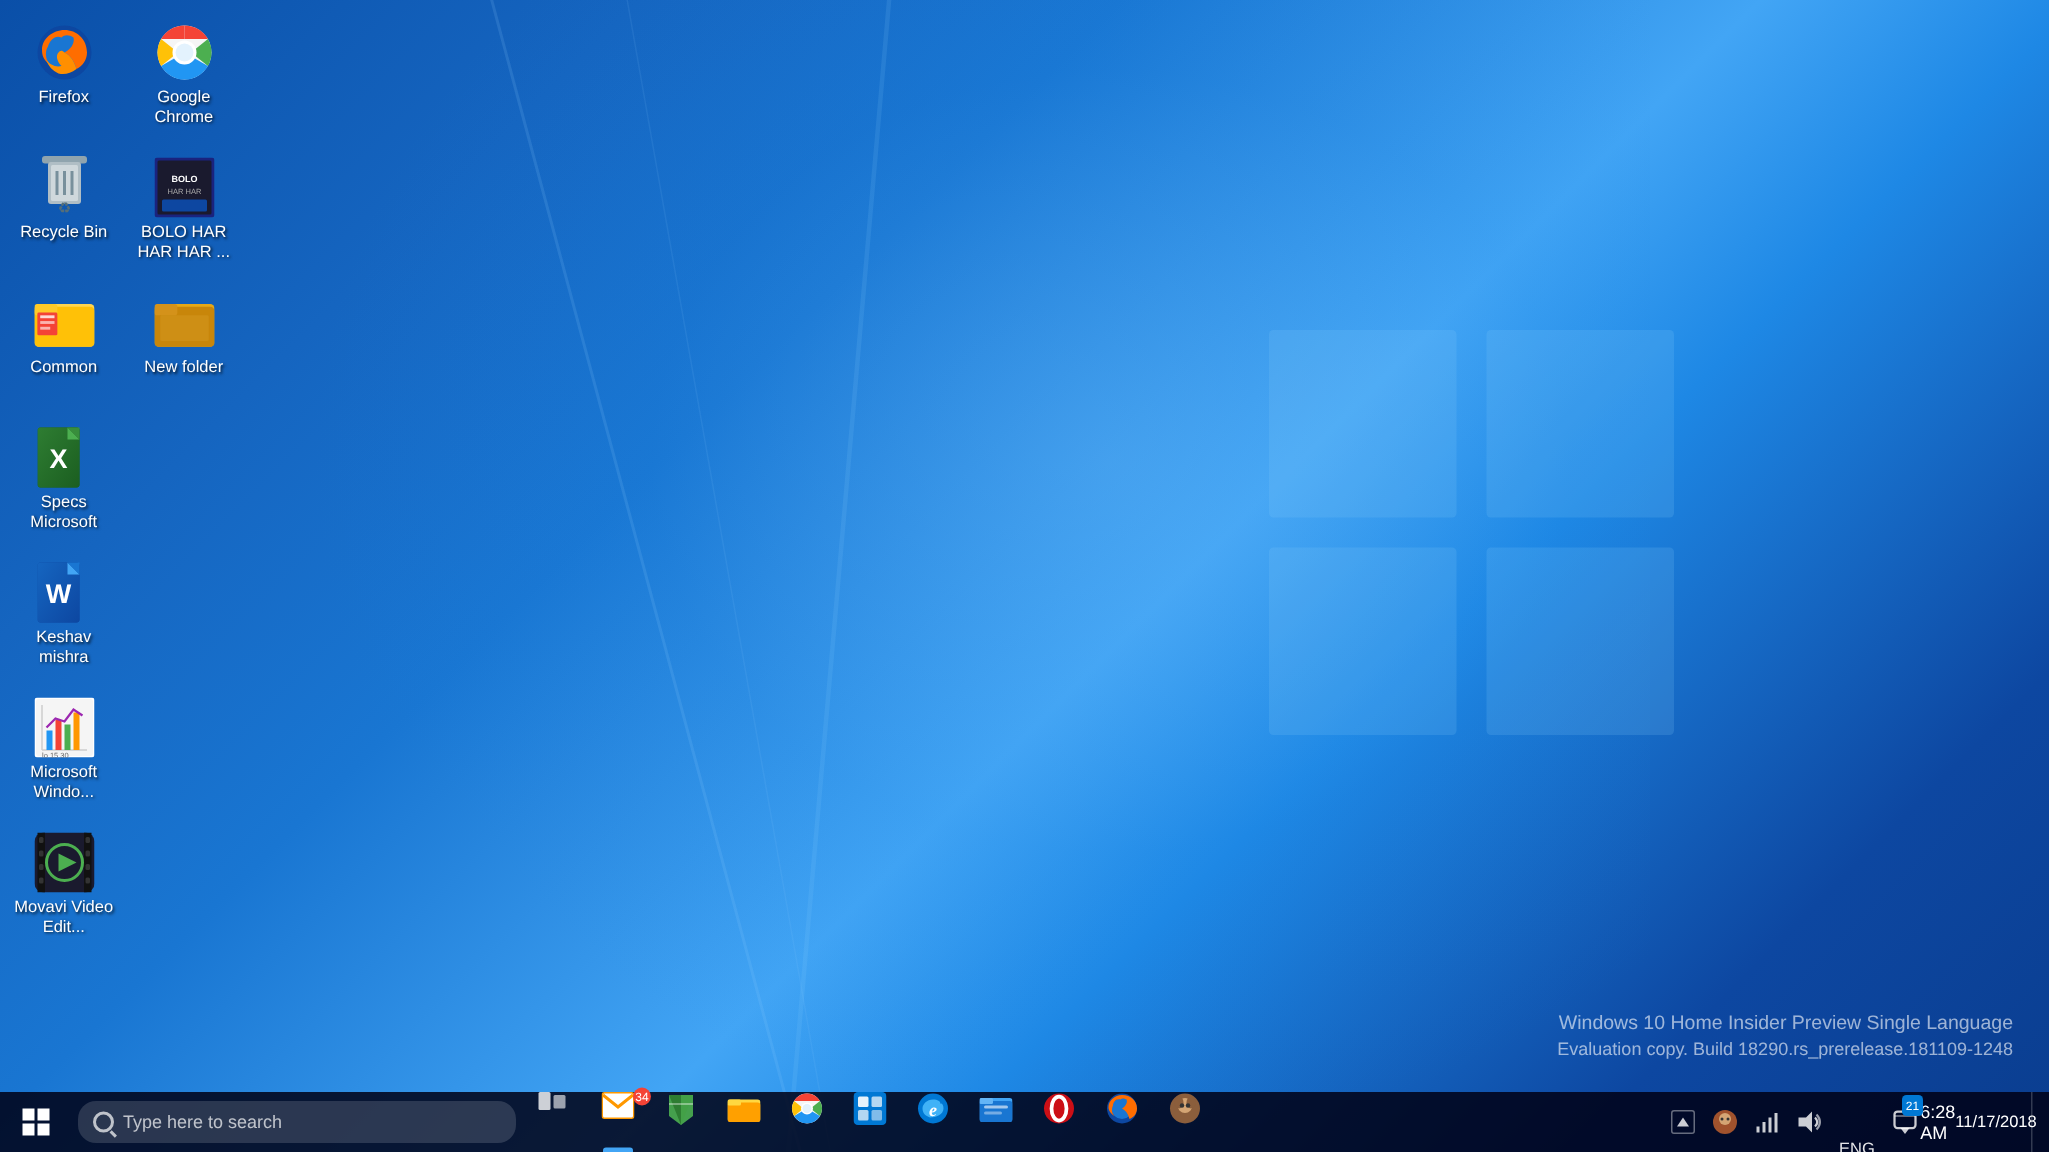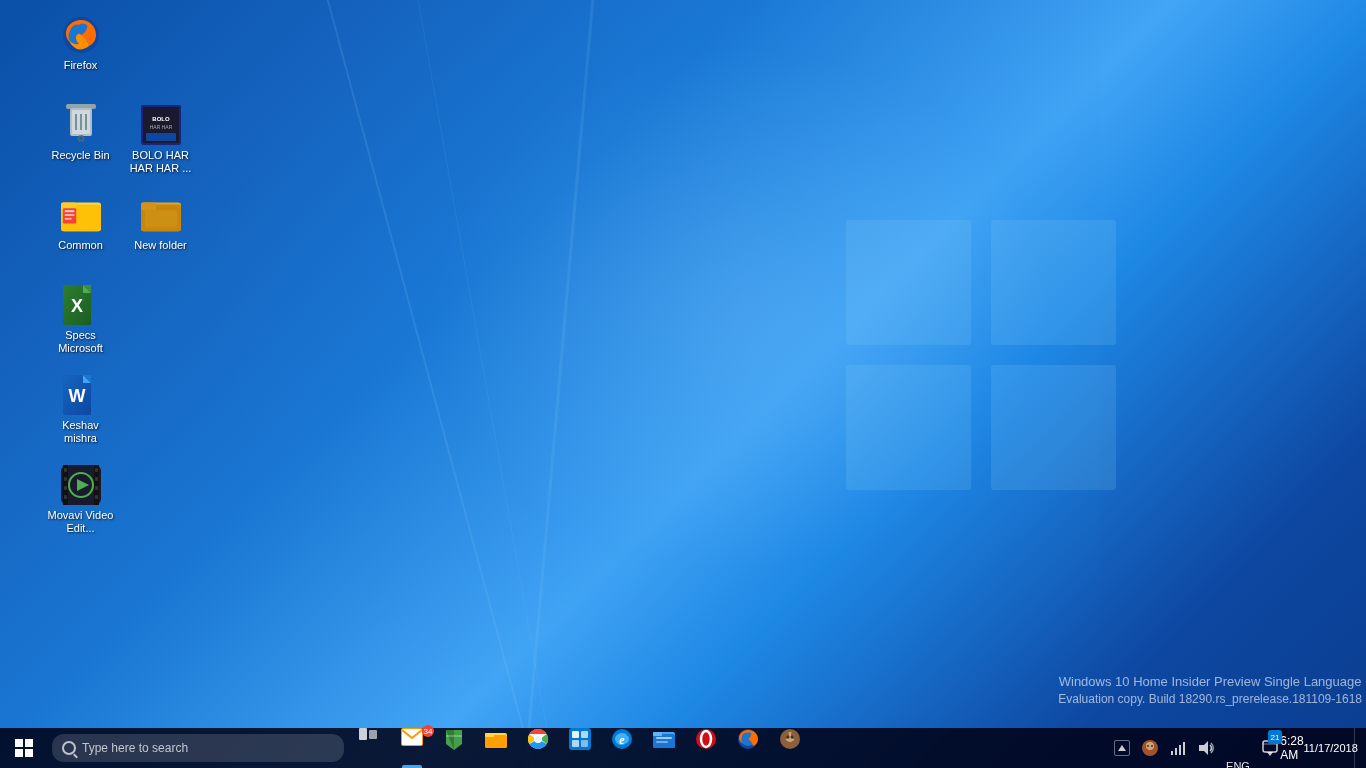--- a/index.html
+++ b/index.html
@@ -40,21 +40,20 @@
       left: 5px;
       display: flex;
       flex-direction: column;
       gap: 5px;
     }
 
     .icon-row {
       display: flex;
       flex-direction: row;
       gap: 5px;
-      margin-left: 38px;
     }
 
     .desktop-icon {
       width: 75px;
       height: 85px;
       display: flex;
       flex-direction: column;
       align-items: center;
       justify-content: flex-start;
       padding-top: 5px;
@@ -231,22 +230,22 @@
       height: 40px;
       border-left: 1px solid rgba(255,255,255,0.2);
       cursor: pointer;
     }
 
     
     #watermark {
       position: absolute;
       bottom: 60px;
       right: 0;
-      text-align: center;
-      padding-right: 4px;
+      text-align: right;
+      padding-right: 24px;
     }
     .watermark-line1 {
       color: rgba(255,255,255,0.6);
       font-size: 13px;
       line-height: 1.4;
     }
     .watermark-line2 {
       color: rgba(255,255,255,0.6);
       font-size: 12px;
       line-height: 1.4;
@@ -335,20 +334,35 @@
           <svg width="40" height="40" viewBox="0 0 40 40">
             <circle cx="20" cy="20" r="18" fill="#0d47a1"></circle>
             <circle cx="20" cy="20" r="13" fill="#1976d2"></circle>
             <path d="M20 5 C28 5, 35 11, 35 20 C35 25, 32 29, 28 31 C26 25, 24 22, 20 20 C24 18, 27 14, 26 10 C23 8, 20 8, 18 10 C14 8, 10 12, 9 16 C7 19, 7 24, 10 28 C6 25, 5 22, 5 18 C5 11, 12 5, 20 5Z" fill="#ff6d00"></path>
             <path d="M20 20 C24 22, 26 25, 28 31 C24 34, 20 35, 16 34 C12 32, 9 29, 8 25 C10 28, 14 30, 18 29 C15 26, 14 22, 16 20 C17 19, 18 18, 20 20Z" fill="#ff8f00"></path>
           </svg>
         </div>
         <span class="icon-label">Firefox</span>
       </div>
 
+      <div class="desktop-icon">
+        <div class="icon-img">
+          <svg width="40" height="40" viewBox="0 0 40 40">
+            <circle cx="20" cy="20" r="18" fill="#f5f5f5"></circle>
+            <path d="M20 2 A18 18 0 0 1 35.6 11 L20 11 Z" fill="#f44336"></path>
+            <path d="M35.6 11 A18 18 0 0 1 35.6 29 L24.4 20 Z" fill="#4caf50"></path>
+            <path d="M35.6 29 A18 18 0 0 1 4.4 29 L20 20 Z" fill="#2196f3"></path>
+            <path d="M4.4 29 A18 18 0 0 1 4.4 11 L15.6 20 Z" fill="#ffc107"></path>
+            <path d="M4.4 11 A18 18 0 0 1 20 2 L20 11 Z" fill="#f44336"></path>
+            <circle cx="20" cy="20" r="8" fill="white"></circle>
+            <circle cx="20" cy="20" r="6" fill="#e3f2fd"></circle>
+          </svg>
+        </div>
+        <span class="icon-label">Google Chrome</span>
+      </div>
     </div>
 
     <div class="icon-row">
 
       <div class="desktop-icon">
         <div class="icon-img">
           <svg width="38" height="42" viewBox="0 0 38 42">
             <rect x="4" y="0" width="30" height="5" rx="2" fill="#90a4ae"></rect>
             <rect x="8" y="4" width="22" height="28" rx="2" fill="#b0bec5"></rect>
             <rect x="10" y="6" width="18" height="24" rx="1" fill="#cfd8dc"></rect>
@@ -443,20 +457,43 @@
             <rect width="28" height="40" x="0" y="1" rx="2" fill="url(#word-grad)"></rect>
             <polygon points="20,1 28,9 20,9" fill="#42a5f5"></polygon>
             <polygon points="20,1 28,1 28,9" fill="#1976d2"></polygon>
             <text x="14" y="28" text-anchor="middle" font-size="18" fill="white" font-weight="bold" font-family="Arial">W</text>
           </svg>
         </div>
         <span class="icon-label">Keshav mishra</span>
       </div>
     </div>
 
+    <div class="icon-row">
+      <div class="desktop-icon">
+        <div class="icon-img">
+          <svg width="40" height="40" viewBox="0 0 40 40">
+            <rect width="40" height="40" fill="white" rx="2"></rect>
+            <rect x="1" y="1" width="38" height="38" rx="2" fill="#f5f5f5"></rect>
+
+            <line x1="5" y1="35" x2="35" y2="35" stroke="#ccc" stroke-width="1"></line>
+            <line x1="5" y1="5" x2="5" y2="35" stroke="#ccc" stroke-width="1"></line>
+
+            <rect x="8" y="22" width="4" height="13" fill="#2196f3"></rect>
+            <rect x="14" y="15" width="4" height="20" fill="#f44336"></rect>
+            <rect x="20" y="18" width="4" height="17" fill="#4caf50"></rect>
+            <rect x="26" y="10" width="4" height="25" fill="#ff9800"></rect>
+
+            <polyline points="8,20 14,14 20,16 26,8 32,12" fill="none" stroke="#9c27b0" stroke-width="1.5"></polyline>
+
+            <text x="5" y="40" font-size="5" fill="#666">lo 15 30</text>
+          </svg>
+        </div>
+        <span class="icon-label">Microsoft Windo...</span>
+      </div>
+    </div>
 
     <div class="icon-row">
       <div class="desktop-icon">
         <div class="icon-img">
           <svg width="40" height="40" viewBox="0 0 40 40">
             <rect width="40" height="40" rx="6" fill="#1a1a2e"></rect>
 
             <rect x="2" y="0" width="5" height="40" fill="#111"></rect>
             <rect x="33" y="0" width="5" height="40" fill="#111"></rect>
 
@@ -473,21 +510,21 @@
             <polygon points="16,14 28,20 16,26" fill="#4caf50"></polygon>
           </svg>
         </div>
         <span class="icon-label">Movavi Video Edit...</span>
       </div>
     </div>
   </div>
 
   <div id="watermark">
     <div class="watermark-line1">Windows 10 Home Insider Preview Single Language</div>
-    <div class="watermark-line2">Evaluation copy. Build 18290.rs_prerelease.181109-1618</div>
+    <div class="watermark-line2">Evaluation copy. Build 18290.rs_prerelease.181109-1248</div>
   </div>
 
   <div id="taskbar">
 
     <div id="start-button">
       <div class="start-logo">
         <div class="start-pane"></div>
         <div class="start-pane"></div>
         <div class="start-pane"></div>
         <div class="start-pane"></div>

